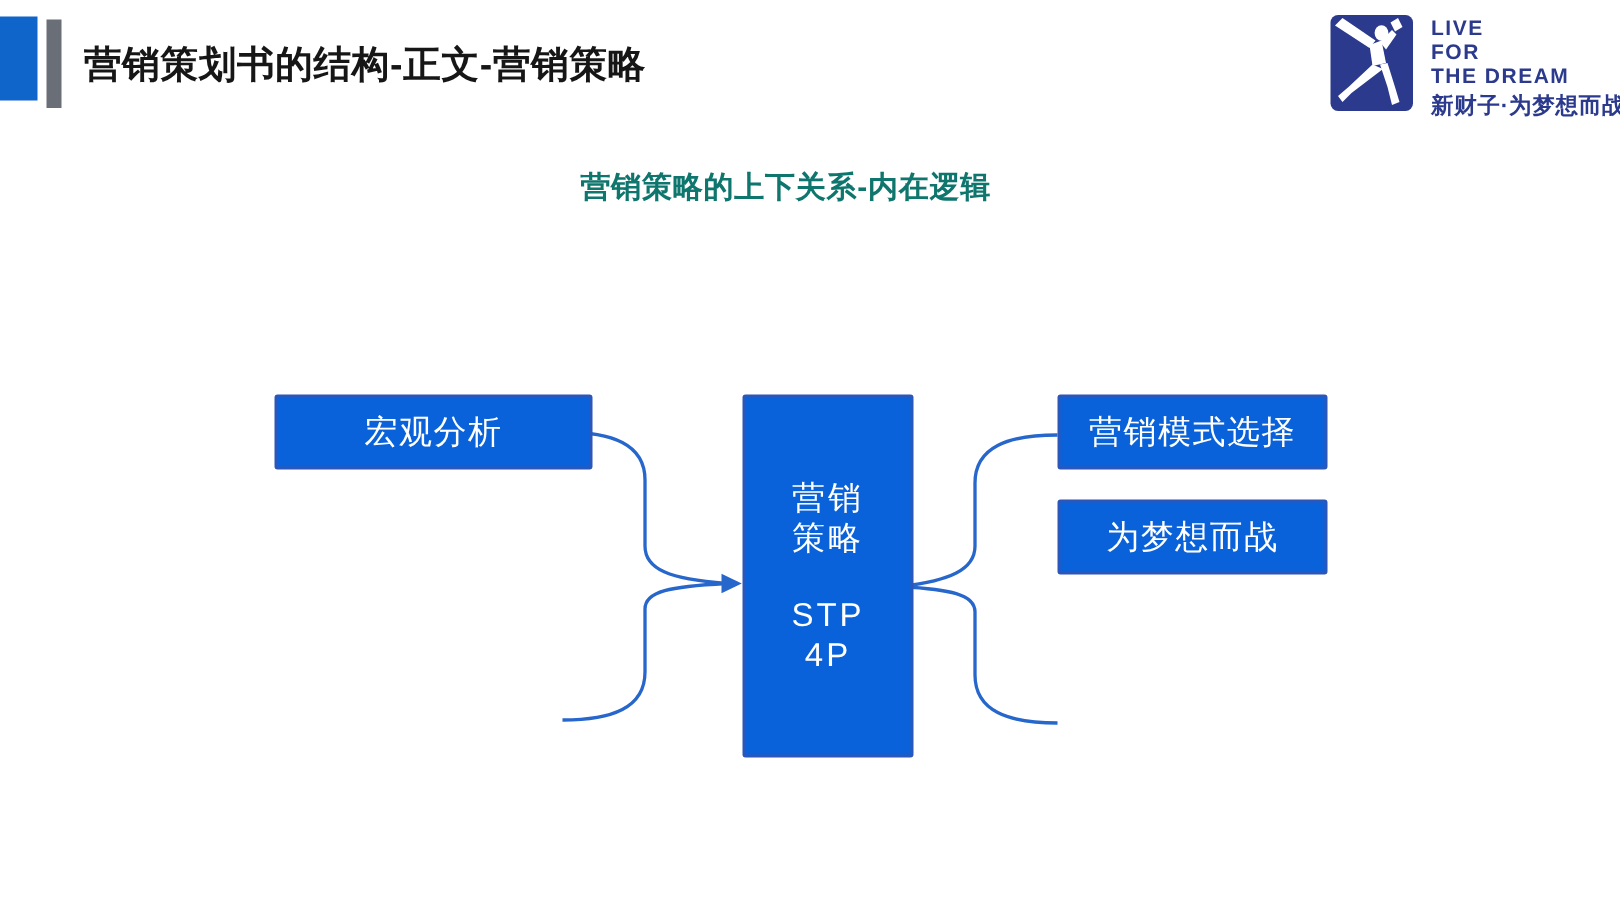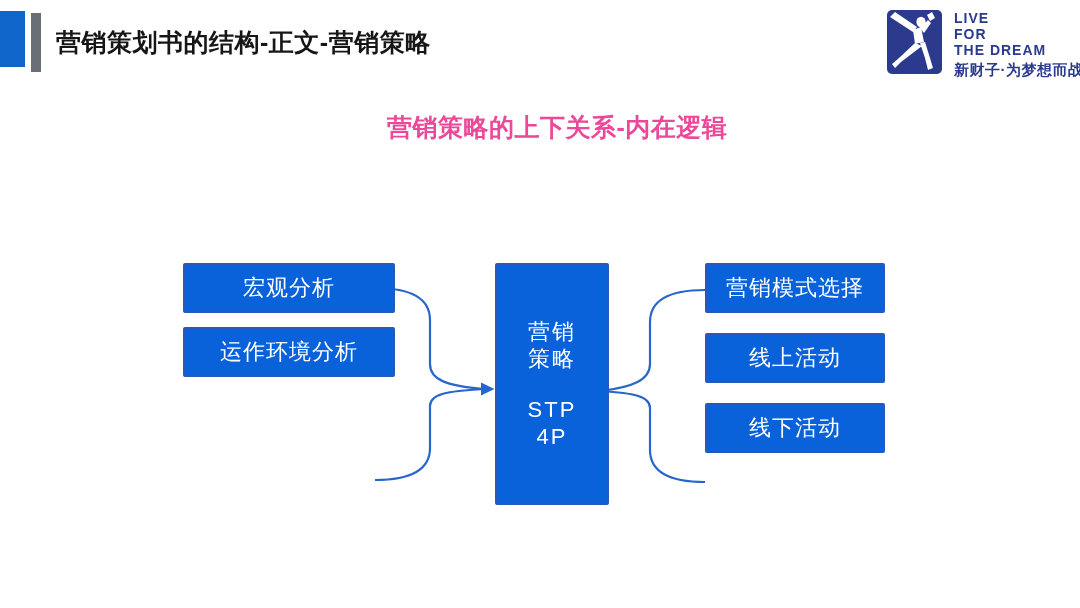--- a/index.html
+++ b/index.html
@@ -20,21 +20,21 @@
     position: absolute; left: 31px; top: 13px; width: 10px; height: 59px;
     background: #6a6f77;
   }
   .page-title {
     position: absolute; left: 56px; top: 26px;
     font-size: 25px; font-weight: 700; color: #161616;
     letter-spacing: 0.5px; white-space: nowrap;
   }
   .subtitle {
     position: absolute; left: 387px; top: 111px;
-    font-size: 25px; font-weight: 700; color: #ec4899;
+    font-size: 20px; font-weight: 700; color: #0f766e;
     letter-spacing: 0.5px; white-space: nowrap;
   }
 
   
   .logo { position: absolute; left: 887px; top: 10px; display: flex; }
   .logo-mark {
     width: 55px; height: 64px; background: #2b3a8c; border-radius: 5px;
     flex: 0 0 auto;
   }
   .logo-text { margin-left: 12px; color: #2b3a8c; }
@@ -112,30 +112,28 @@
       <path d="M 705 482 C 672 482, 650 474, 650 450 L 650 408 C 650 396, 633 393, 601 391"></path>
     </g>
     <g fill="#2766cb">
       <polygon points="481,382.5 494.5,389 481,395.5"></polygon>
       <polygon points="604,384.5 590.5,391 604,397.5"></polygon>
     </g>
   </svg>
 
   <div class="col col-left">
     <div class="dbox">宏观分析</div>
-    <div class="dbox">运作环境分析</div>
   </div>
 
   <div class="center-box">
     <div class="cline">营销</div>
     <div class="cline">策略</div>
     <div class="spacer"></div>
     <div class="cline">STP</div>
     <div class="cline">4P</div>
   </div>
 
   <div class="col col-right">
     <div class="dbox">营销模式选择</div>
-    <div class="dbox">线上活动</div>
-    <div class="dbox">线下活动</div>
+    <div class="dbox">为梦想而战</div>
   </div>
 
 </div>
 
 </body></html>

